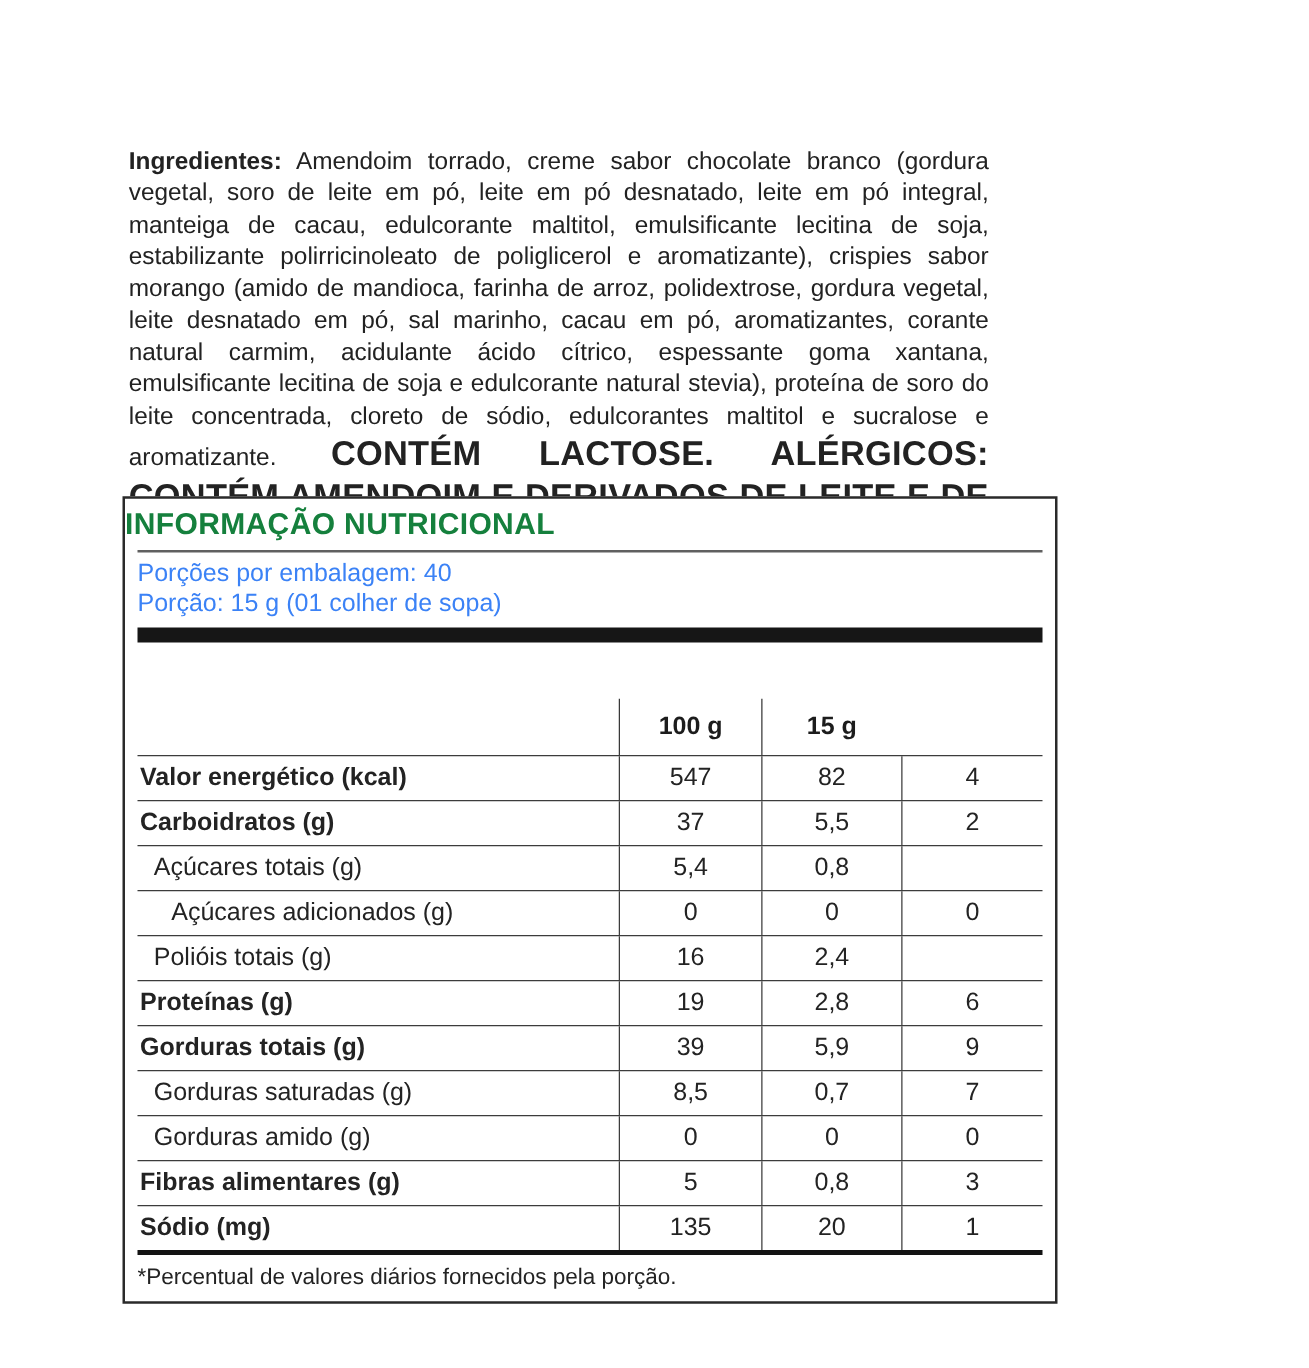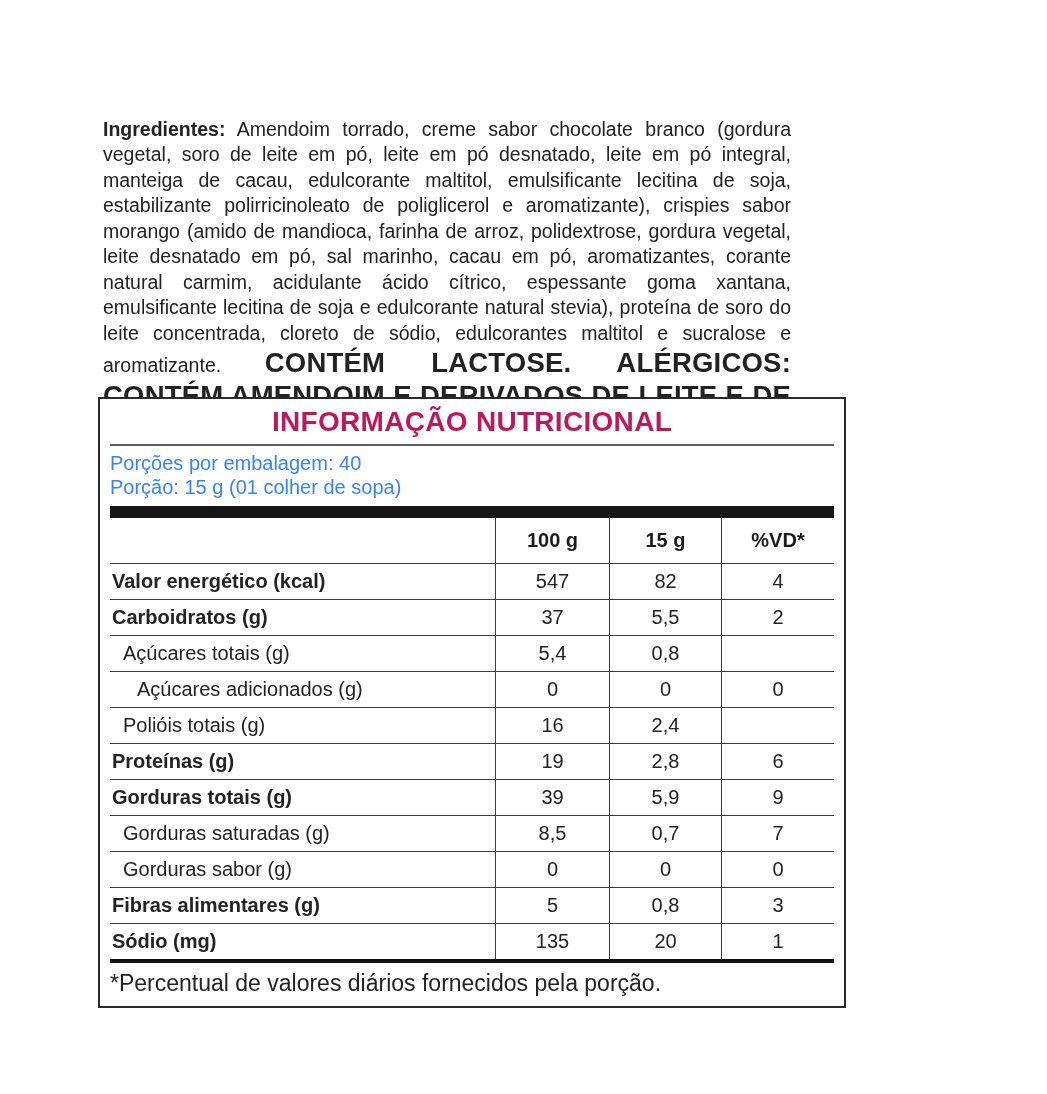--- a/index.html
+++ b/index.html
@@ -41,26 +41,25 @@
   .nutrition {
     position: absolute;
     left: 98px;
     top: 397px;
     width: 748px;
     box-sizing: border-box;
     border: 2px solid #2a2a2a;
     background: #ffffff;
   }
   .ntitle {
-    font-size: 28px;
-    font-weight: bold;
-    text-align: center;
+    font-size: 24px;
+    font-weight: bold;
     padding: 7px 0 6px;
     letter-spacing: 0.3px;
-    color: #be185d;
+    color: #15803d;
   }
   .title-rule {
     height: 2px;
     background: #606060;
     margin: 0 10px;
   }
   .serving-info {
     padding: 5px 10px 7px;
     font-size: 20px;
     line-height: 24px;
@@ -73,20 +72,21 @@
   }
   .grid-area {
     margin: 0 10px;
   }
   .header-row, .nrow {
     display: grid;
     grid-template-columns: 385px 114px 112px 113px;
   }
   .header-row {
     height: 45px;
+    margin-top: 45px;
   }
   .head-cell {
     display: flex;
     align-items: center;
     justify-content: center;
     font-size: 20px;
     font-weight: bold;
     color: #1c1c1c;
   }
   .head-cell.with-divider {
@@ -113,21 +113,21 @@
     border-left: 1px solid #3c3c3c;
     color: #232323;
   }
   .thick-rule {
     height: 4px;
     background: #131313;
     margin: 0 10px;
   }
   .footnote {
     padding: 7px 10px 9px;
-    font-size: 23px;
+    font-size: 18px;
     color: #232323;
   }
 </style>
 </head>
 <body>
 
 <p class="ingredients"><span class="ing-label">Ingredientes:</span><span> Amendoim torrado, creme sabor chocolate branco (gordura vegetal, soro de leite em pó, leite em pó desnatado, leite em pó integral, manteiga de cacau, edulcorante maltitol, emulsificante lecitina de soja, estabilizante polirricinoleato de poliglicerol e aromatizante), crispies sabor morango (amido de mandioca, farinha de arroz, polidextrose, gordura vegetal, leite desnatado em pó, sal marinho, cacau em pó, aromatizantes, corante natural carmim, acidulante ácido cítrico, espessante goma xantana, emulsificante lecitina de soja e edulcorante natural stevia), proteína de soro do leite concentrada, cloreto de sódio, edulcorantes maltitol e sucralose e aromatizante. </span><span class="allergen">CONTÉM LACTOSE. ALÉRGICOS: CONTÉM AMENDOIM E DERIVADOS DE LEITE E DE SOJA. PODE CONTER AVELÃ E PISTACHE. NÃO CONTÉM GLÚTEN.</span></p>
 
 <div class="nutrition">
 
@@ -141,21 +141,20 @@
   </div>
 
   <div class="black-bar"></div>
 
   <div class="grid-area">
 
     <div class="header-row">
       <div class="head-cell"></div>
       <div class="head-cell with-divider">100 g</div>
       <div class="head-cell with-divider">15 g</div>
-      <div class="head-cell with-divider">%VD*</div>
     </div>
 
     <div>
   <div class="nrow">
     <div class="label-cell indent-0">Valor energético (kcal)</div>
     <div class="value-cell">547</div>
     <div class="value-cell">82</div>
     <div class="value-cell">4</div>
   </div>
 
@@ -202,21 +201,21 @@
   </div>
 
   <div class="nrow">
     <div class="label-cell indent-1">Gorduras saturadas (g)</div>
     <div class="value-cell">8,5</div>
     <div class="value-cell">0,7</div>
     <div class="value-cell">7</div>
   </div>
 
   <div class="nrow">
-    <div class="label-cell indent-1">Gorduras sabor (g)</div>
+    <div class="label-cell indent-1">Gorduras amido (g)</div>
     <div class="value-cell">0</div>
     <div class="value-cell">0</div>
     <div class="value-cell">0</div>
   </div>
 
   <div class="nrow">
     <div class="label-cell indent-0">Fibras alimentares (g)</div>
     <div class="value-cell">5</div>
     <div class="value-cell">0,8</div>
     <div class="value-cell">3</div>

